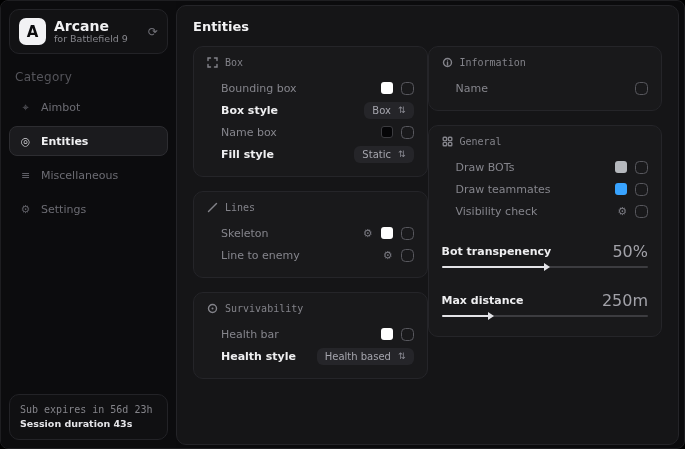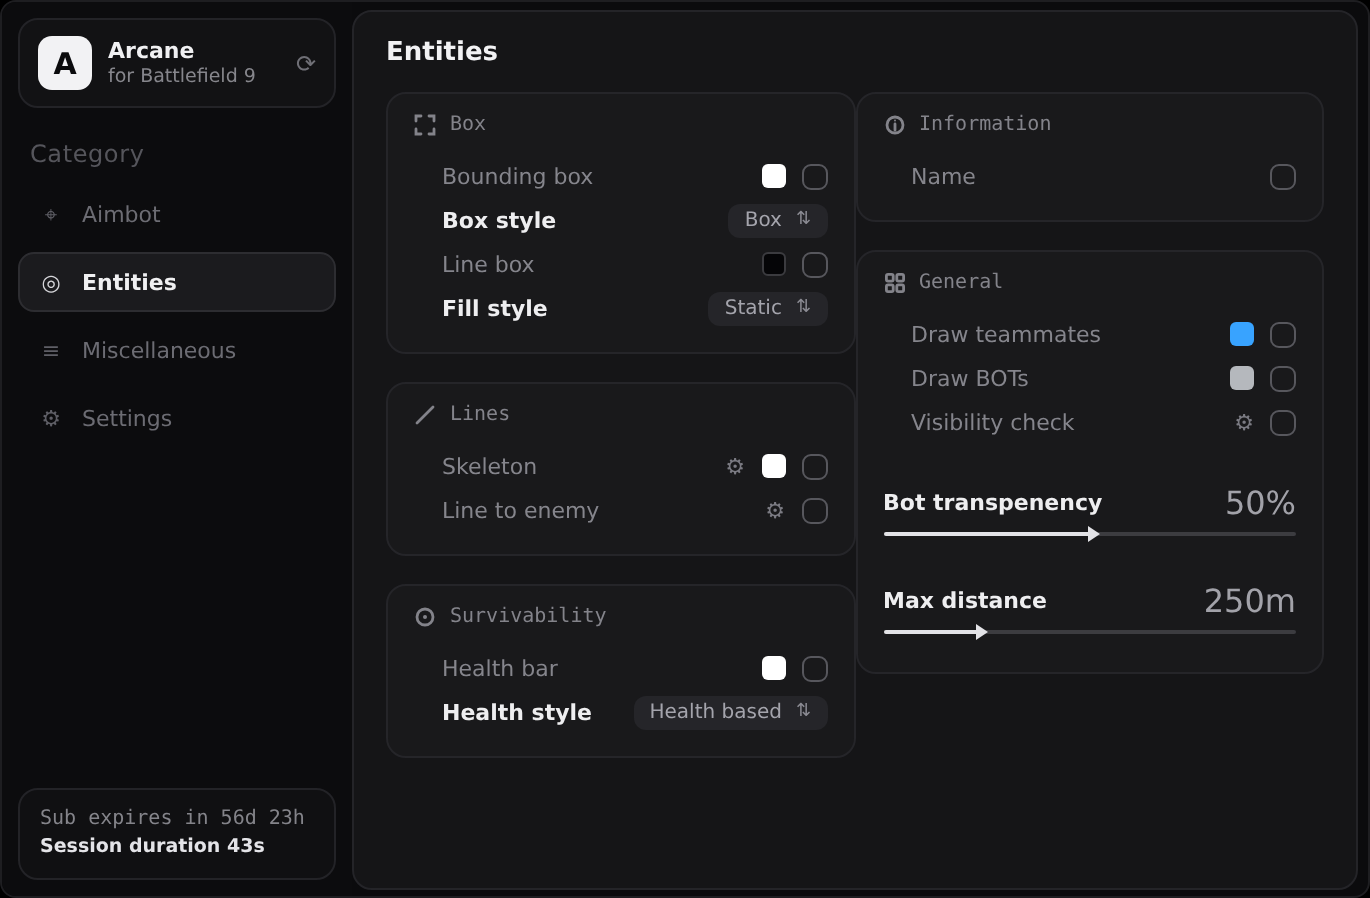--- a/index.html
+++ b/index.html
@@ -19,21 +19,21 @@
     display:flex; align-items:center; gap:8px;
     border:1px solid #232327; border-radius:10px; background:#121214;
     padding:8px 9px;
   }
   .logo {
     width:27px; height:27px; border-radius:7px; background:#f2f2f4;
     color:#0b0b0d; font-weight:bold; font-size:15px;
     display:flex; align-items:center; justify-content:center;
   }
   .side-header .titles { flex:1; min-width:0; }
-  .app-title { color:#f0f0f2; font-size:11px; font-weight:bold; line-height:14px; }
+  .app-title { color:#f0f0f2; font-size:14px; font-weight:bold; line-height:14px; }
   .app-sub { color:#86868c; font-size:9.5px; line-height:12px; }
   .refresh { color:#6f6f76; font-size:12px; cursor:pointer; }
   .category-label {
     color:#55555b; font-size:12px; margin:16px 6px 8px 6px; letter-spacing:.3px;
   }
   .side-item {
     display:flex; align-items:center; gap:9px; height:30px; padding:0 9px;
     border-radius:8px; border:1px solid transparent; margin-bottom:4px;
     color:#6c6c73; font-size:11px; cursor:pointer;
   }
@@ -171,21 +171,21 @@
             </span>
           </div>
           <div class="row">
             <span class="row-label bright">Box style</span>
             <span class="dropdown">
               <span class="dd-label">Box</span>
               <span class="dd-arrows">⇅</span>
             </span>
           </div>
           <div class="row">
-            <span class="row-label">Line box</span>
+            <span class="row-label">Name box</span>
             <span class="controls">
               <span class="swatch bordered" style="background:#050507"></span>
               <span class="checkbox"></span>
             </span>
           </div>
           <div class="row">
             <span class="row-label bright">Fill style</span>
             <span class="dropdown">
               <span class="dd-label">Static</span>
               <span class="dd-arrows">⇅</span>
@@ -265,30 +265,30 @@
           <div class="card-header">
             <svg class="icon-svg" width="11" height="11" viewBox="0 0 11 11">
               <rect x="1.2" y="1.2" width="3.4" height="3.4" rx="0.8"></rect>
               <rect x="6.4" y="1.2" width="3.4" height="3.4" rx="0.8"></rect>
               <rect x="1.2" y="6.4" width="3.4" height="3.4" rx="0.8"></rect>
               <rect x="6.4" y="6.4" width="3.4" height="3.4" rx="0.8"></rect>
             </svg>
             <span>General</span>
           </div>
           <div class="row">
+            <span class="row-label">Draw BOTs</span>
+            <span class="controls">
+              <span class="swatch" style="background:#b5b8bd"></span>
+              <span class="checkbox"></span>
+            </span>
+          </div>
+          <div class="row">
             <span class="row-label">Draw teammates</span>
             <span class="controls">
               <span class="swatch" style="background:#38a3ff"></span>
-              <span class="checkbox"></span>
-            </span>
-          </div>
-          <div class="row">
-            <span class="row-label">Draw BOTs</span>
-            <span class="controls">
-              <span class="swatch" style="background:#b5b8bd"></span>
               <span class="checkbox"></span>
             </span>
           </div>
           <div class="row">
             <span class="row-label">Visibility check</span>
             <span class="controls">
               <span class="gear-glyph">⚙</span>
               <span class="checkbox"></span>
             </span>
           </div>

